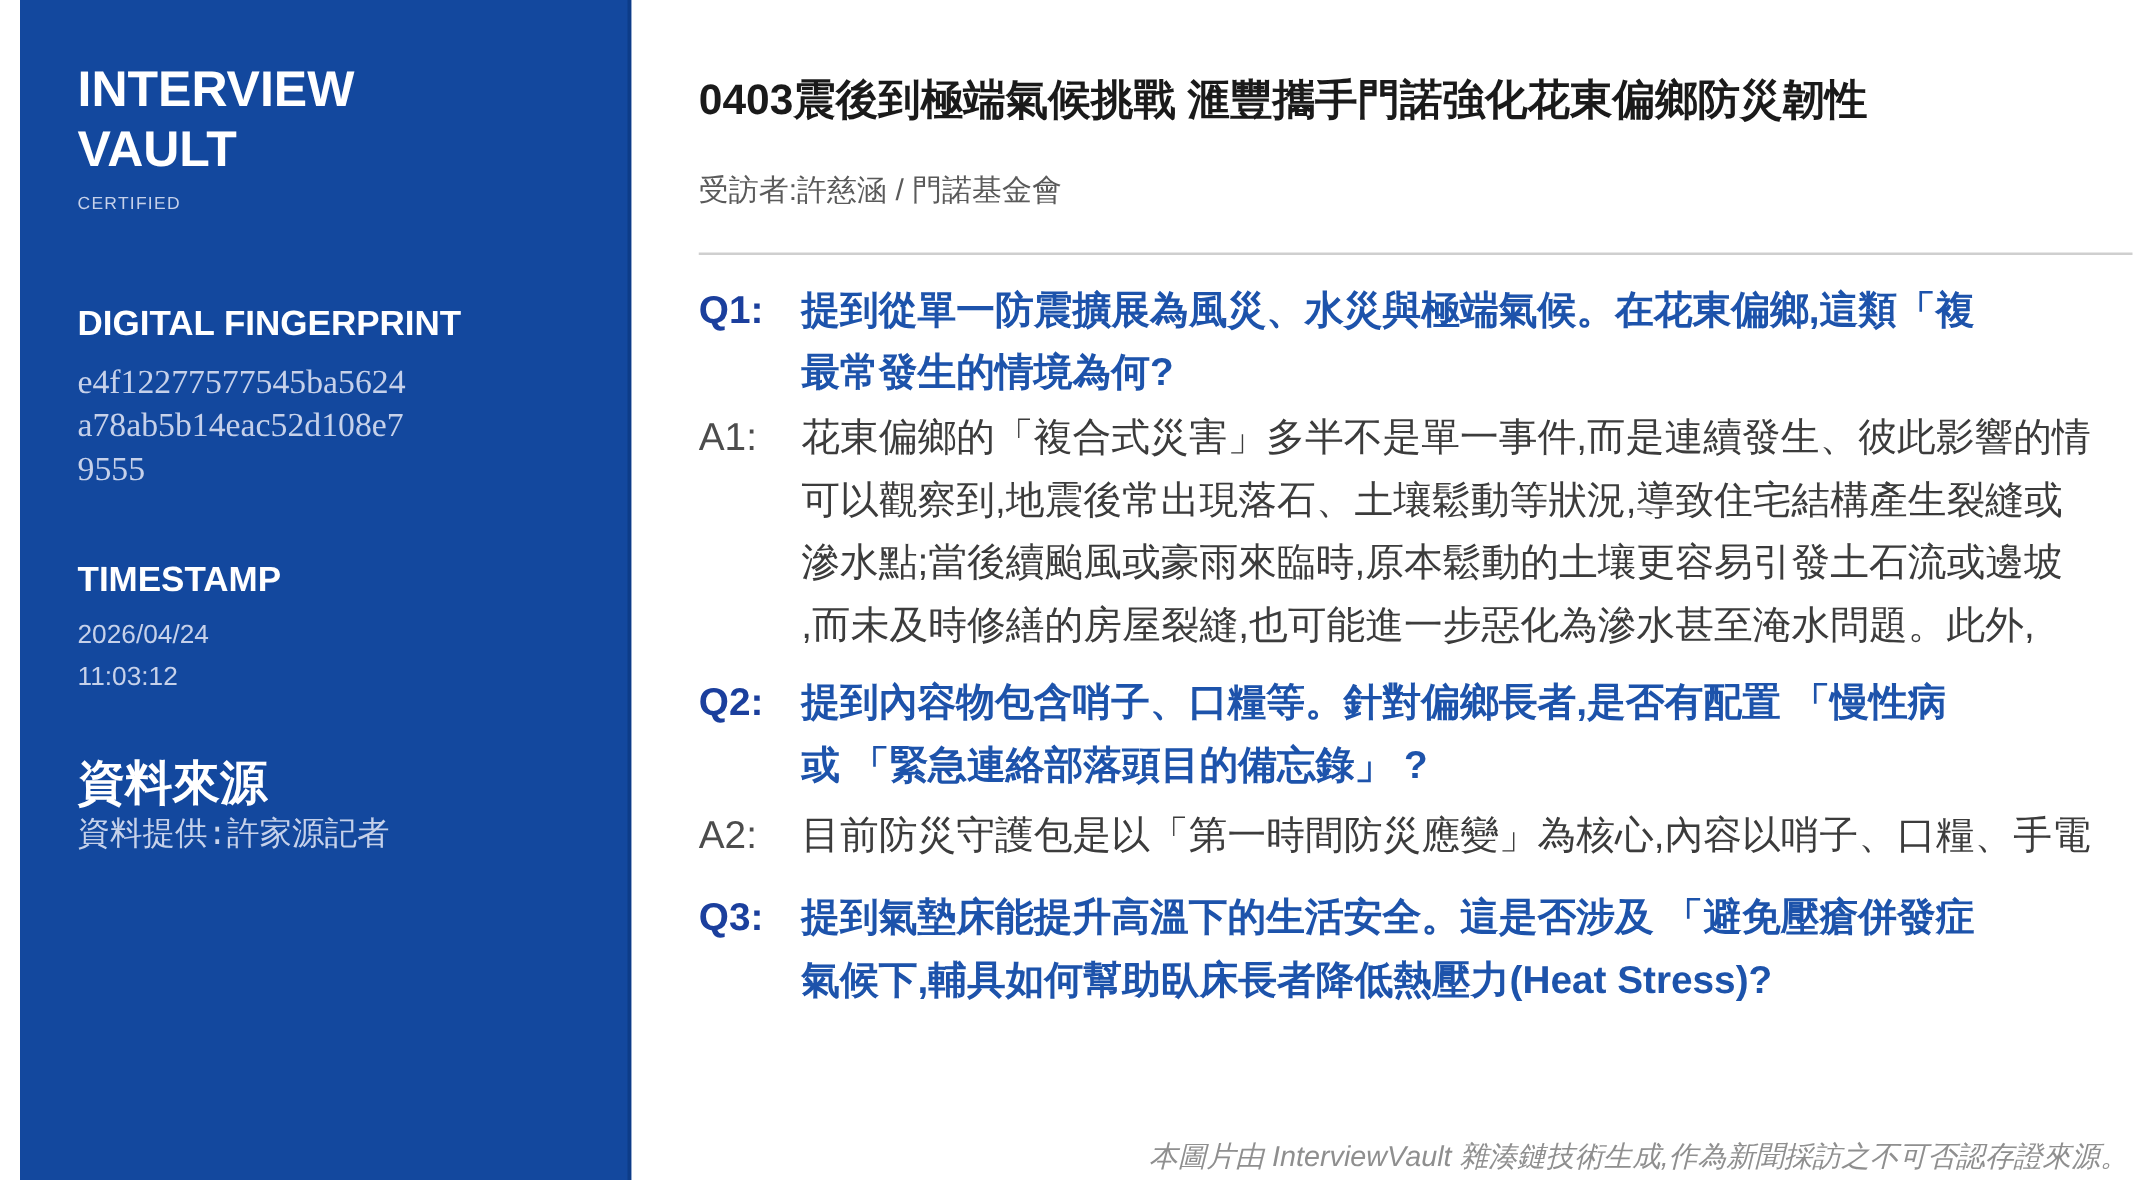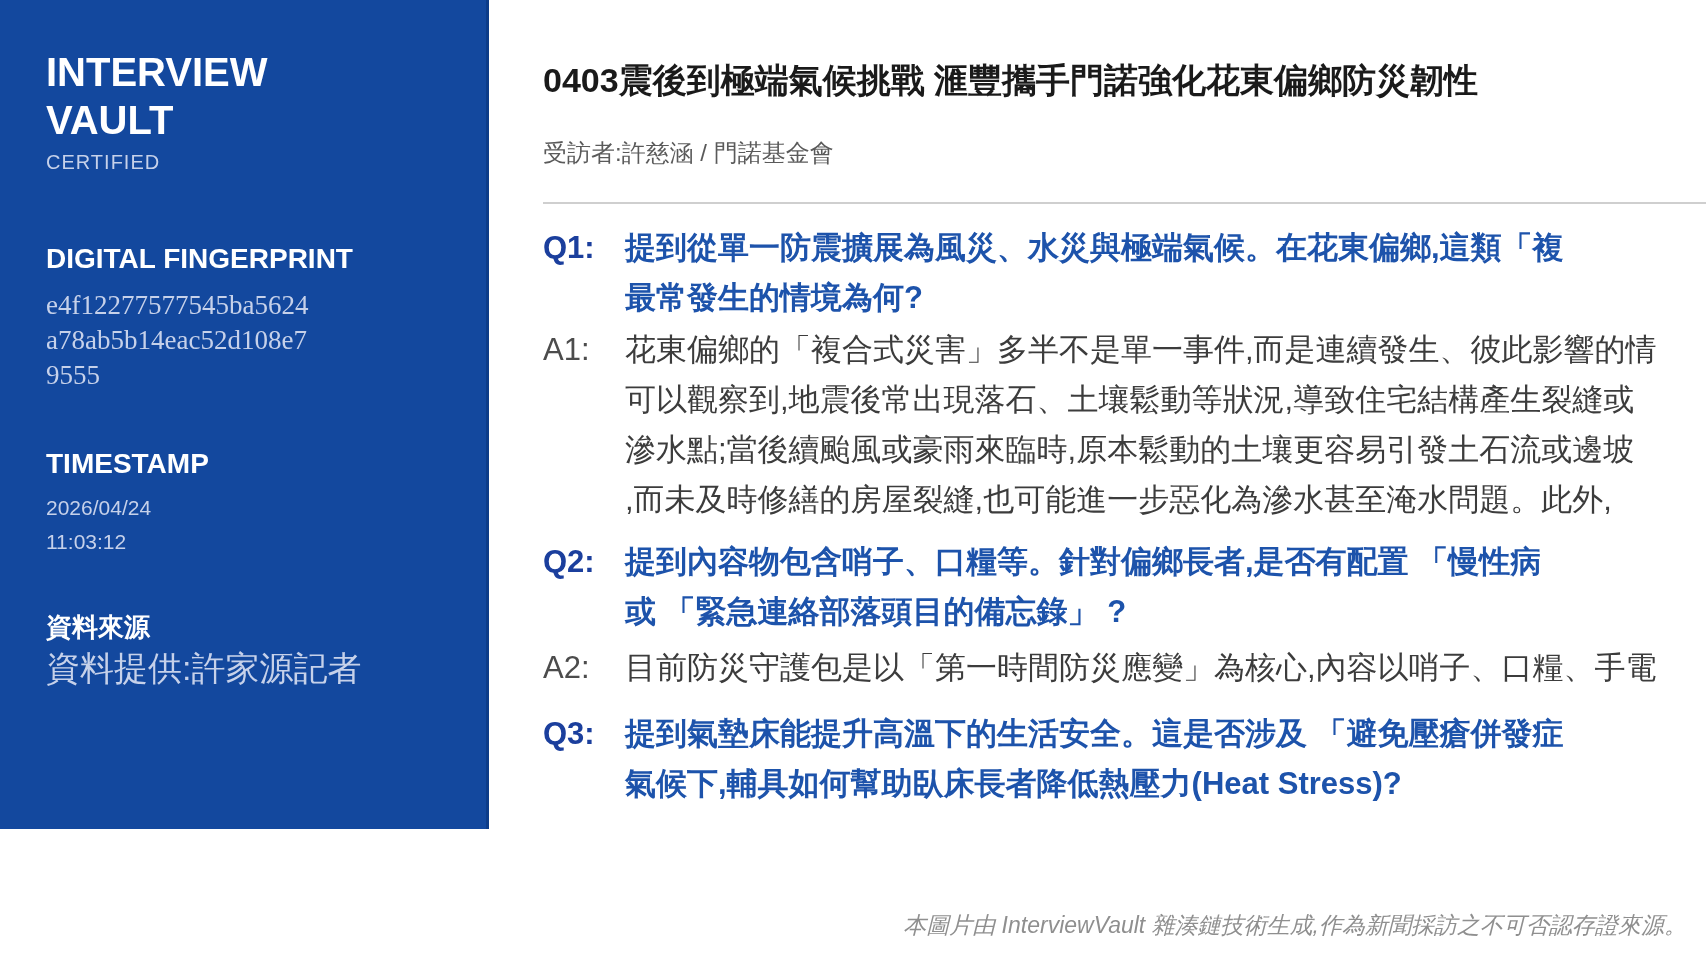--- a/index.html
+++ b/index.html
@@ -23,38 +23,39 @@
   body{
     overflow:hidden;
     background:var(--background);
     font-family:"Liberation Sans","DejaVu Sans",sans-serif;
   }
   .page{position:relative;width:1706px;height:960px;display:flex;}
 
   
   .sidebar{
     flex:0 0 489px;
-    width:489px;height:829px;
+    width:489px;height:944px;
     background:var(--sidebar_bg);
     border-right:3px solid var(--sidebar_edge);
     color:var(--sidebar_text);
     padding:48px 36px 0 46px;
+    margin-left:16px;
   }
   .brand-name{font-size:40px;font-weight:bold;line-height:48px;color:var(--sidebar_text);}
-  .brand-certified{margin-top:4px;font-size:20px;line-height:28px;letter-spacing:1px;color:var(--sidebar_muted);}
+  .brand-certified{margin-top:4px;font-size:14px;line-height:28px;letter-spacing:1px;color:var(--sidebar_muted);}
   .side-heading{font-size:28px;font-weight:bold;line-height:34px;color:var(--sidebar_text);}
-  .side-heading.cjk{font-size:26px;line-height:36px;}
+  .side-heading.cjk{font-size:38px;line-height:36px;}
   .fingerprint-heading{margin-top:66px;}
   .hash-block{margin-top:12px;}
   .hash-line{font-size:27px;line-height:35px;color:var(--sidebar_muted);word-break:break-all;font-family:Liberation Serif, serif;}
   .timestamp-heading{margin-top:54px;}
   .timestamp-values{margin-top:10px;}
   .timestamp-values div{font-size:21px;line-height:34px;color:var(--sidebar_muted);}
   .source-heading{margin-top:50px;}
-  .source-provider{margin-top:6px;font-size:34px;line-height:34px;color:var(--sidebar_muted);}
+  .source-provider{margin-top:6px;font-size:26px;line-height:34px;color:var(--sidebar_muted);font-family:Liberation Mono, monospace;}
 
   
   .main{flex:1 1 auto;padding:0 0 0 54px;position:relative;}
   .doc-title{
     margin-top:58px;
     font-size:34px;font-weight:bold;line-height:44px;
     color:var(--title_text);white-space:nowrap;
   }
   .doc-subtitle{
     margin-top:36px;

